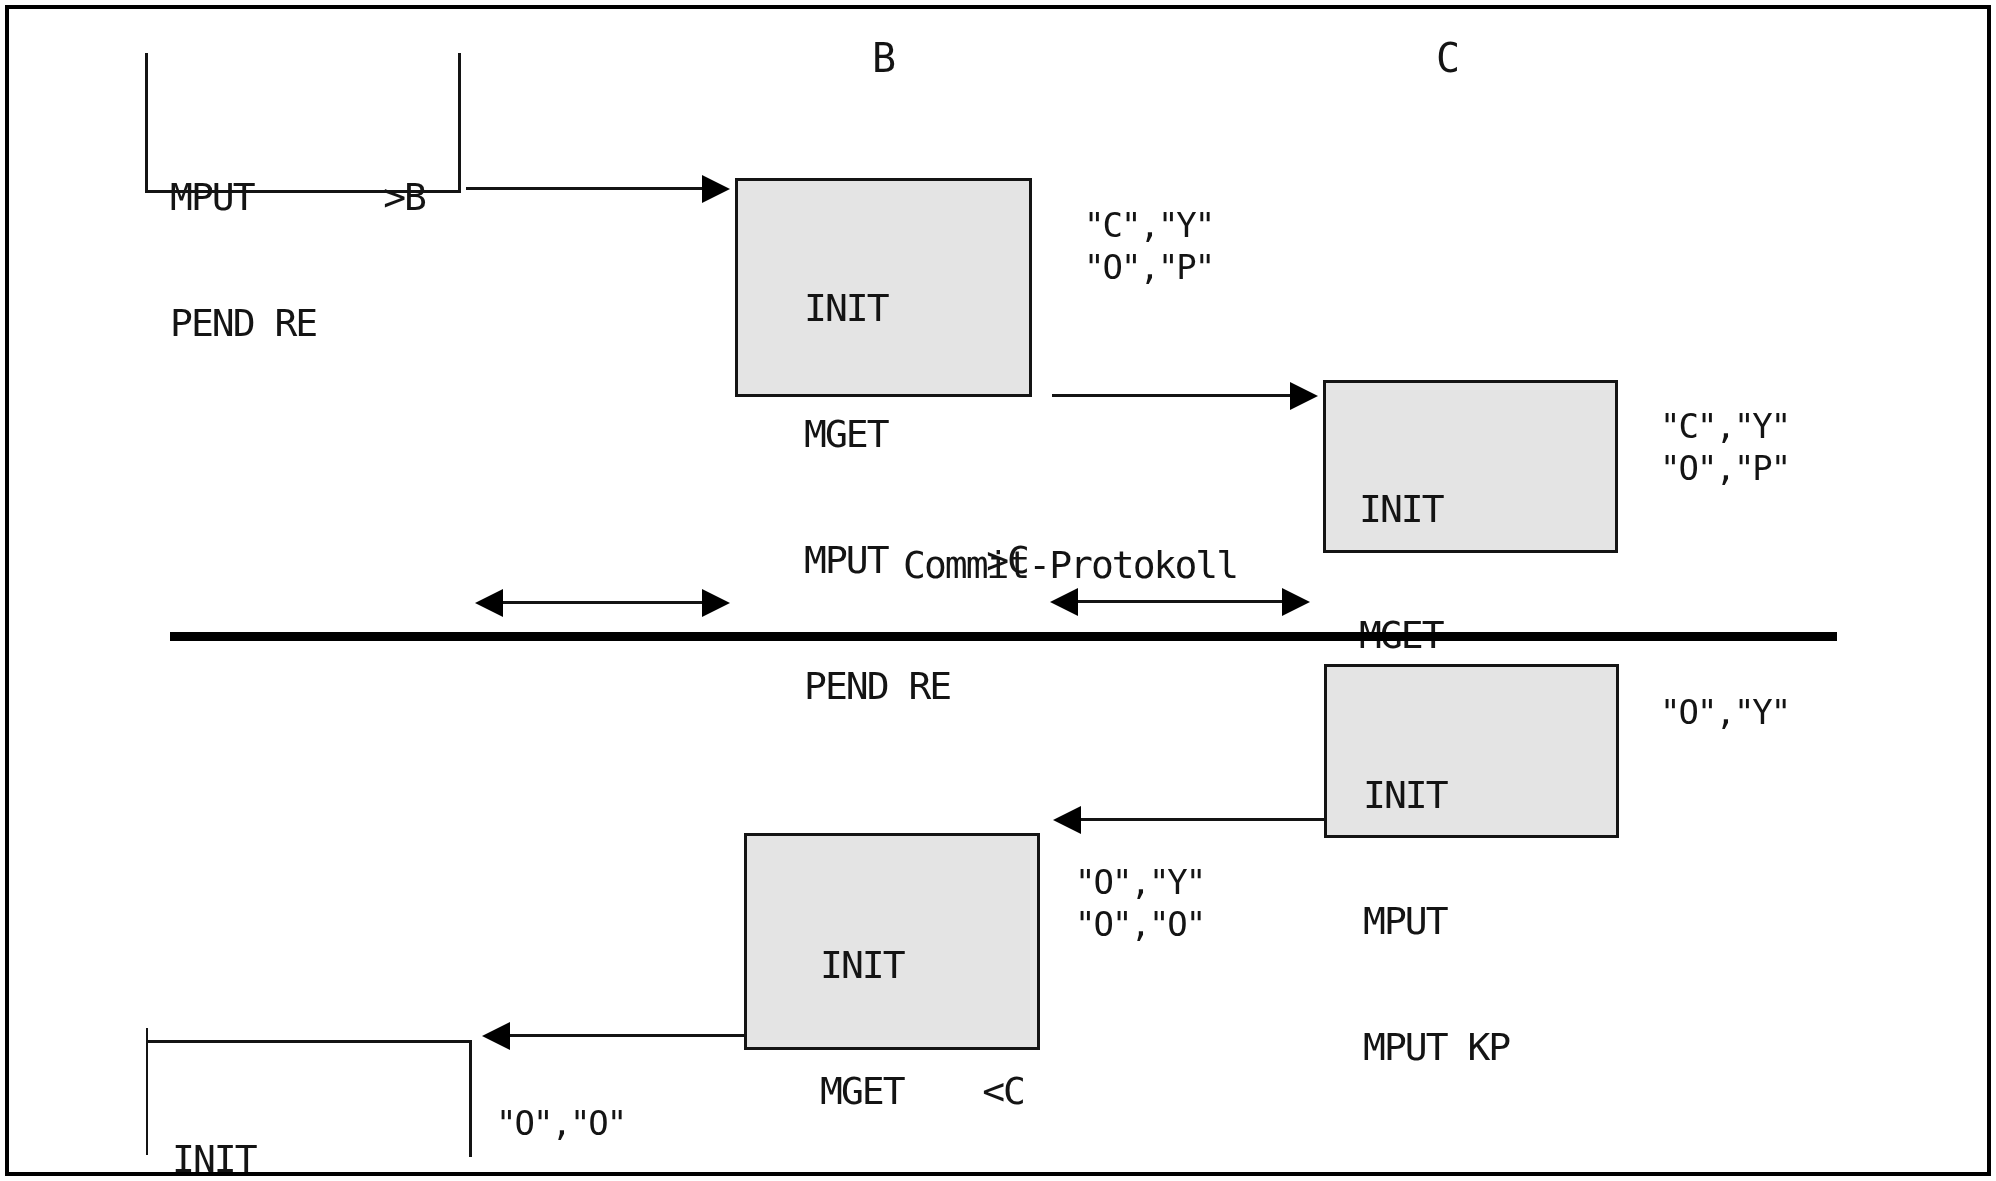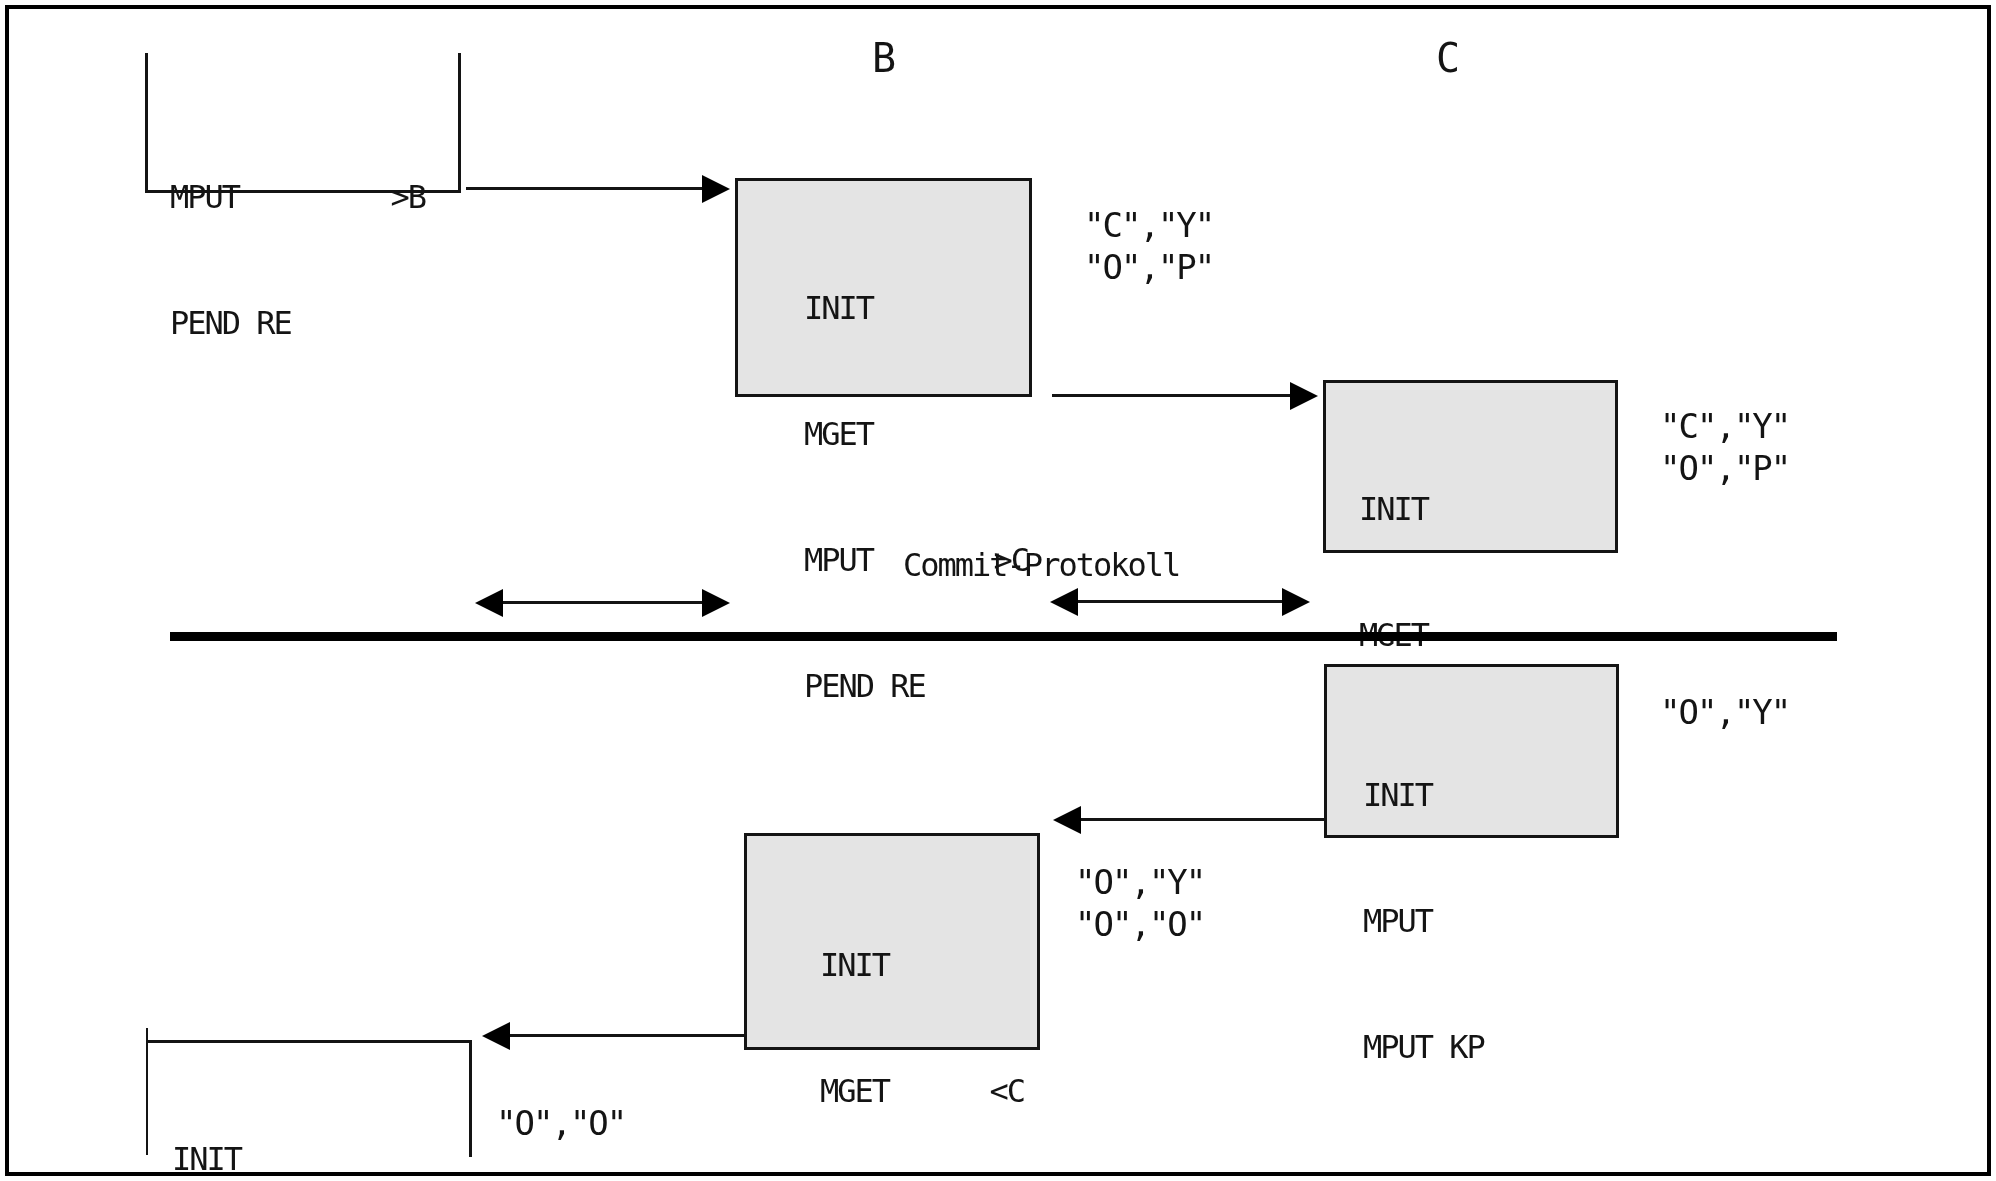--- a/index.html
+++ b/index.html
@@ -7,21 +7,21 @@
     position:relative;width:1996px;height:1181px;background:var(--bg,#fff);
     font-family:"DejaVu Sans Mono","Liberation Mono",monospace;
     color:var(--stroke,#141414);overflow:hidden;
   }
   .frame{position:absolute;left:5px;top:5px;width:1986px;height:1171px;
     border:4px solid #000;box-sizing:border-box;}
   .coltitle{position:absolute;font-size:40px;letter-spacing:-2px;line-height:44px;}
   
   .gbox{position:absolute;background:var(--box-fill,#e4e4e4);
     border:3px solid var(--stroke,#141414);box-sizing:border-box;}
-  .txt{position:absolute;font-size:32px;line-height:42px;letter-spacing:-2px;white-space:pre;}
+  .txt{position:absolute;font-size:38px;line-height:42px;letter-spacing:-2px;white-space:pre;}
   .bl{display:flex;justify-content:space-between;}
   .w255{width:255px}.w224{width:224px}.w204{width:204px}.w230{width:230px}
   .qlabel{position:absolute;font-size:34px;letter-spacing:-2px;line-height:42px;white-space:pre;}
   
   .obox1{position:absolute;left:145px;top:53px;width:316px;height:140px;
     border-left:3px solid var(--stroke,#141414);
     border-right:3px solid var(--stroke,#141414);
     border-bottom:3px solid var(--stroke,#141414);box-sizing:border-box;}
   
   .hline{position:absolute;height:3px;background:var(--stroke,#141414);}

